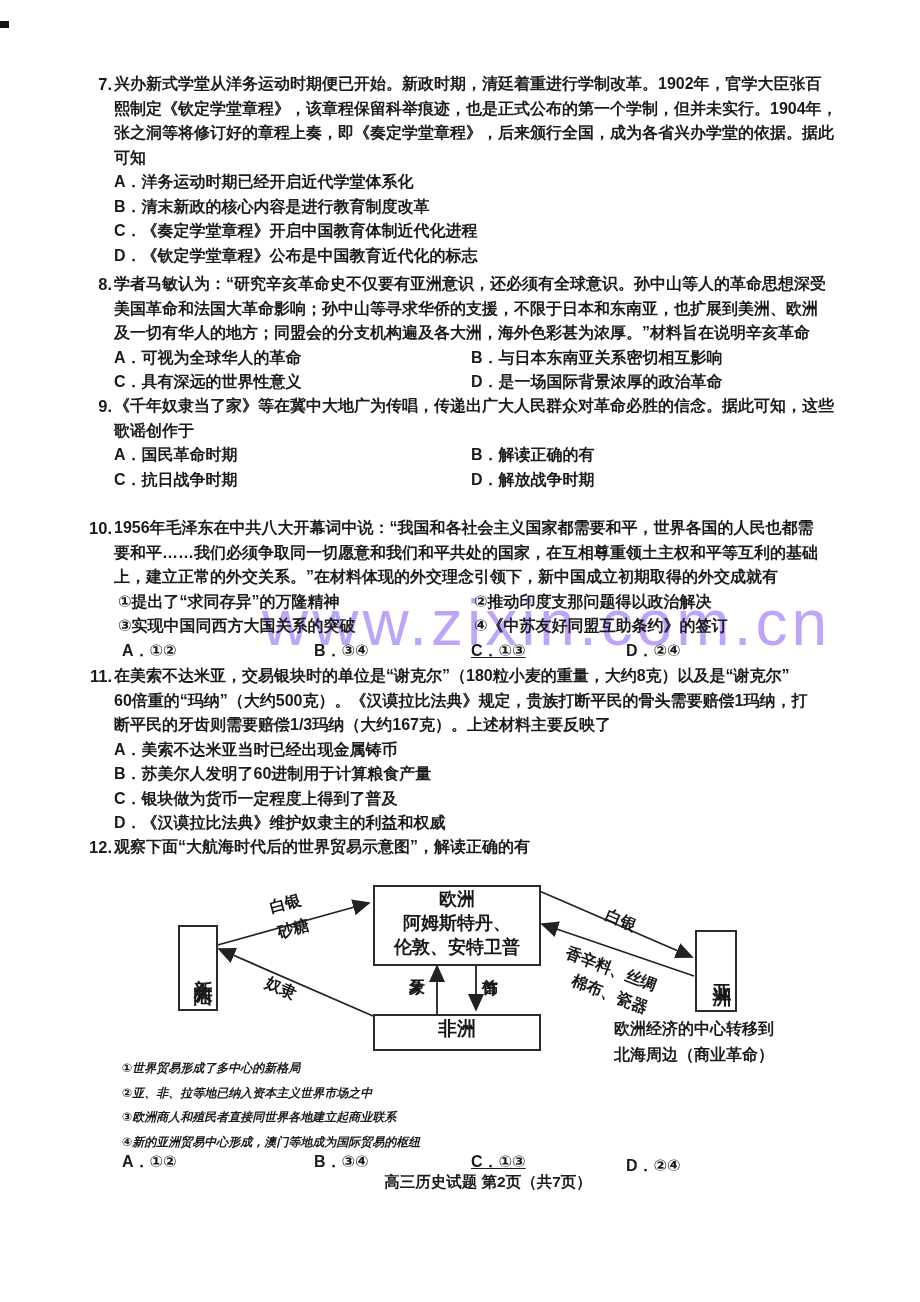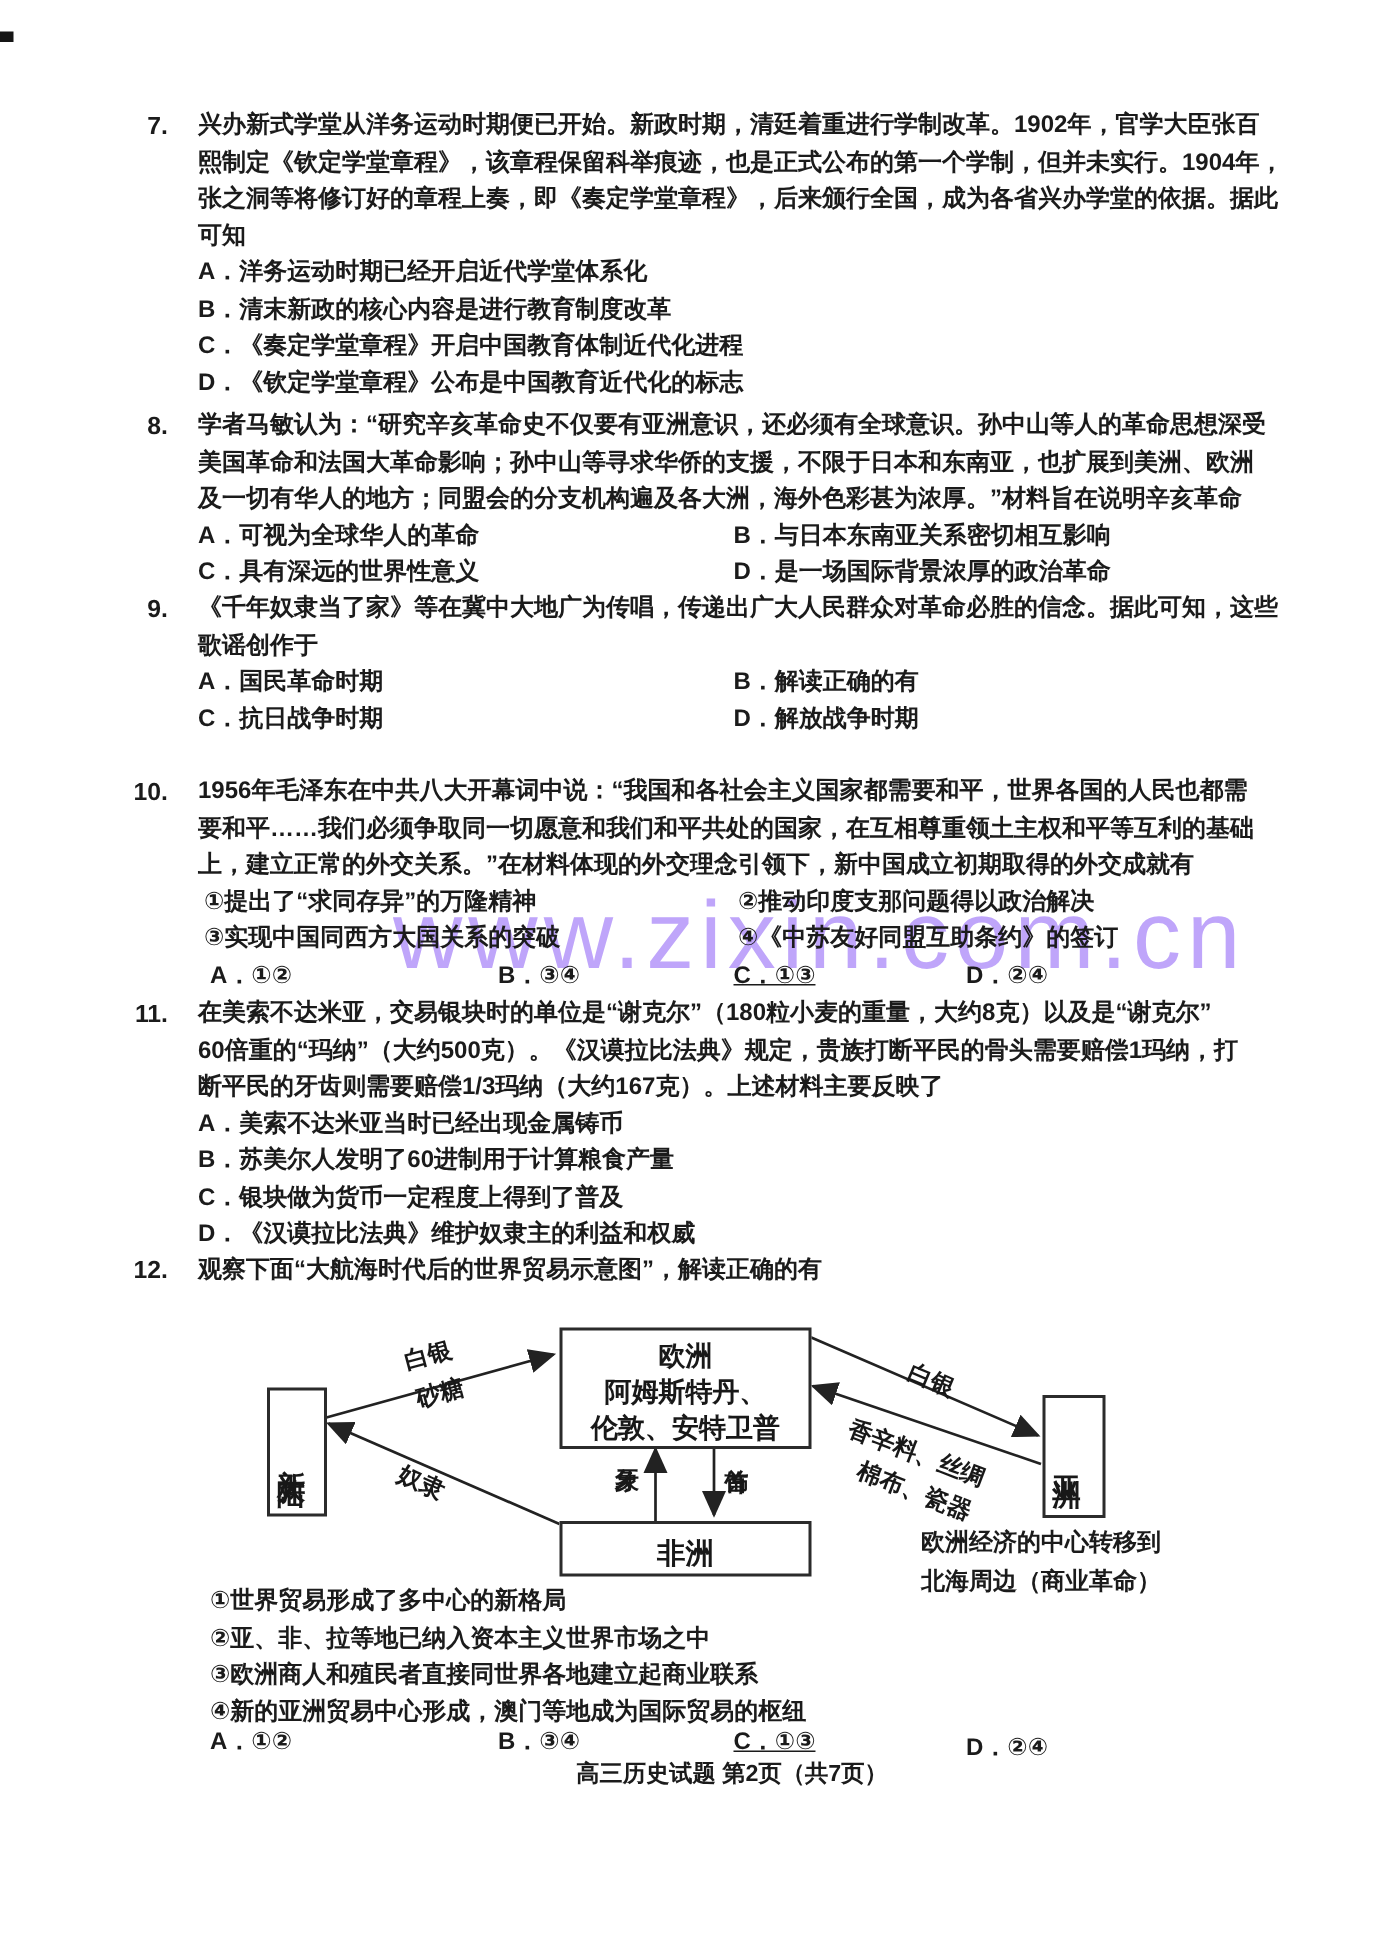--- a/index.html
+++ b/index.html
@@ -5,41 +5,41 @@
   html,body { margin:0; padding:0; background:#e8e8e8; }
   .page {
     position:relative; width:920px; height:1302px; margin:0 auto;
     background:#ffffff; overflow:hidden;
     font-family:"Liberation Sans","DejaVu Sans",sans-serif;
     color:#1b1b1b; font-weight:600;
   }
   .q { position:absolute; left:80px; width:805px; z-index:2; }
   .qnum { position:absolute; left:0; top:0; width:32px; text-align:right;
           font-size:16.5px; line-height:24.5px; font-weight:700; }
-  .stem { margin-left:52px; }
+  .stem { margin-left:34px; }
   .ln { height:24.5px; line-height:24.5px; font-size:16px; white-space:nowrap; }
   .row { position:relative; height:24.5px; }
   .row span { position:absolute; top:0; height:24.5px; line-height:24.5px;
               font-size:16px; white-space:nowrap; }
   .c0 { left:0; }   .c1 { left:357px; }
   .i0 { left:4px; } .i1 { left:360px; }
   .a0 { left:8px; } .a1 { left:200px; } .a2 { left:357px;text-decoration:underline; } .a3 { left:512px; }
-  .list-ln { height:24.5px; line-height:24.5px; font-size:16px; white-space:nowrap; }
+  .list-ln { height:24.5px; line-height:24.5px; font-size:12px; white-space:nowrap;font-style:italic; }
 
   
   .wm { position:absolute; left:262px; top:586px; z-index:1;
         font-size:64px; letter-spacing:4px; color:#8b5cf6; opacity:0.55;
         font-weight:400; white-space:nowrap; }
   .edge-mark { position:absolute; left:0; top:21px; width:9px; height:7px;
                background:#151515; z-index:3; }
 
   
   .diagram { position:absolute; left:0; top:860px; width:920px; height:235px; z-index:2; }
   .dbox { position:absolute; border:2px solid #2b2b2b; background:#fff;
-          display:flex; align-items:flex-end; justify-content:center;
+          display:flex; align-items:flex-start; justify-content:center;
           font-weight:700; color:#181818; }
   .dbox.vert { writing-mode:vertical-rl; text-orientation:upright;
                letter-spacing:3px; font-size:19px; }
   #box-europe { left:373px; top:25px; width:164px; height:77px; }
   #box-europe .elines { text-align:center; font-size:18px; line-height:24px; }
   #box-neworld { left:178px; top:65px; width:36px; height:82px; }
   #box-asia    { left:695px; top:70px; width:38px; height:78px; }
   #box-africa  { left:373px; top:154px; width:164px; height:33px; font-size:19px; }
   .flbl { position:absolute; font-size:16px; font-weight:700; white-space:nowrap;
           color:#181818; transform-origin:left center; }

